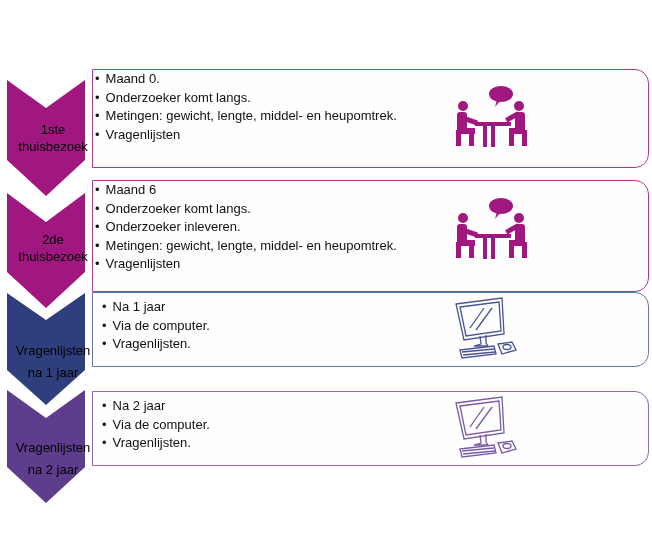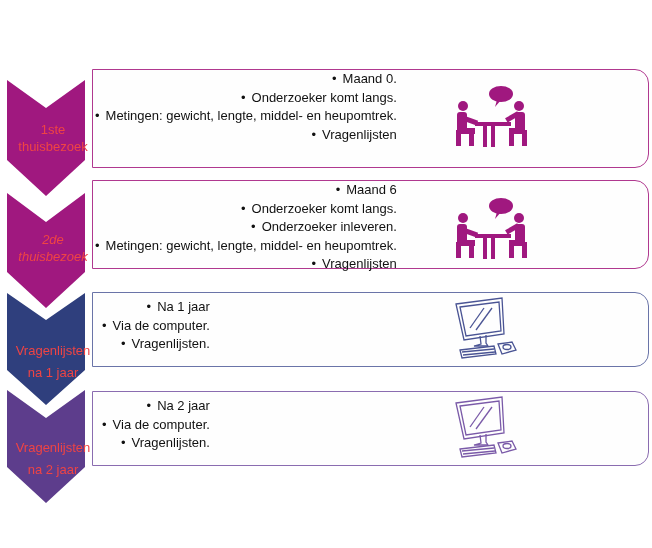--- a/index.html
+++ b/index.html
@@ -1,42 +1,42 @@
 <!DOCTYPE html>
 <html><head>
   <meta charset="utf-8">
   <style>
     html, body { margin: 0; padding: 0; background: #ffffff; }
     body { width: 652px; height: 548px; position: relative; overflow: hidden;
            font-family: "Liberation Sans", sans-serif; color: #111; }
     .chev { position: absolute; left: 0; top: 0; }
-    .chev-label { position: absolute; color: #ef4444; text-align: center;
+    .chev-label { position: absolute; color: #000000; text-align: center;
                   font-size: 13px; line-height: 17px; width: 104px; left: 1px; }
     .box { position: absolute; left: 92px; width: 557px; background: #fefefe;
            border: 1.5px solid #b0388f; border-radius: 0 14px 14px 0; box-sizing: border-box; }
-    .box ul { list-style: none; margin: 0; padding: 0; position: absolute; left: 0; top: 0; text-align: right; }
+    .box ul { list-style: none; margin: 0; padding: 0; position: absolute; left: 0; top: 0; }
     .box li { font-size: 13px; line-height: 18.5px; white-space: nowrap; }
     .box li::before { content: "\2022"; margin-right: 6px; }
     .icon { position: absolute; }
   </style>
 </head>
 <body>
 
 <svg class="chev" width="652" height="548">
   <polygon fill="#a0187f" points="7,80 46,108 85,80 85,160 46,196 7,160"></polygon>
   <polygon fill="#a0187f" points="7,193 46,222 85,193 85,272 46,308 7,272"></polygon>
   <polygon fill="#2f3f7d" points="7,293 46,320 85,293 85,370 46,405 7,370"></polygon>
   <polygon fill="#5d3d8c" points="7,390 46,418 85,390 85,467 46,503 7,467"></polygon>
 </svg>
 
 <div class="chev-label" style="top:121px;">
   <div>1ste</div>
   <div>thuisbezoek</div>
 </div>
-<div class="chev-label" style="top:231px;font-style:italic;">
+<div class="chev-label" style="top:231px;">
   <div>2de</div>
   <div>thuisbezoek</div>
 </div>
 <div class="chev-label" style="top:340px; line-height:22px;">
   <div>Vragenlijsten</div>
   <div>na 1 jaar</div>
 </div>
 <div class="chev-label" style="top:437px; line-height:22px;">
   <div>Vragenlijsten</div>
   <div>na 2 jaar</div>
@@ -44,21 +44,21 @@
 
 <div class="box" style="top:69px; height:99px; border-color:#b0388f;">
   <ul style="left:2px; top:0px;">
     <li>Maand 0.</li>
     <li>Onderzoeker komt langs.</li>
     <li>Metingen: gewicht, lengte, middel- en heupomtrek.</li>
     <li>Vragenlijsten</li>
   </ul>
 </div>
 
-<div class="box" style="top:180px; height:89px; border-color:#b0388f;">
+<div class="box" style="top:180px; height:112px; border-color:#b0388f;">
   <ul style="left:2px; top:0px;">
     <li>Maand 6</li>
     <li>Onderzoeker komt langs.</li>
     <li>Onderzoeker inleveren.</li>
     <li>Metingen: gewicht, lengte, middel- en heupomtrek.</li>
     <li>Vragenlijsten</li>
   </ul>
 </div>
 
 <div class="box" style="top:292px; height:75px; border-color:#6a74a8;">

